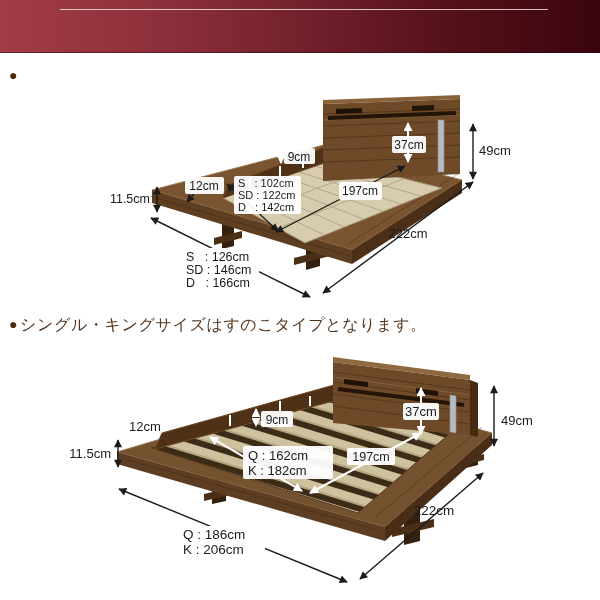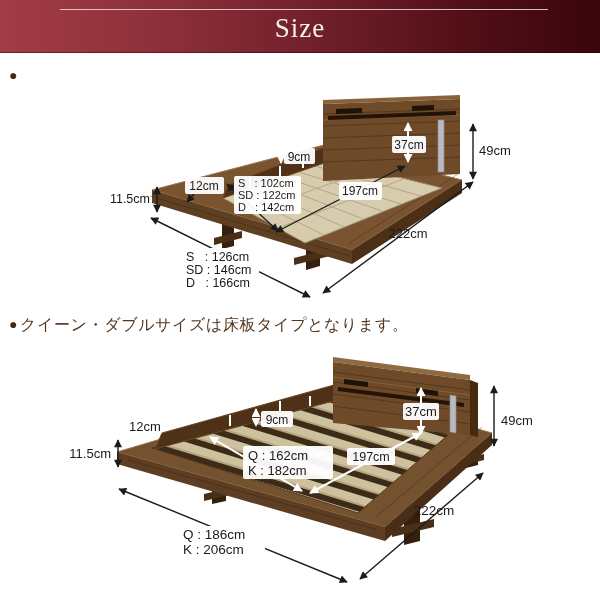--- a/index.html
+++ b/index.html
@@ -37,21 +37,20 @@
   .diag2{top:333px;}
   text.d{font-family:"Liberation Sans",sans-serif;fill:#1b1b1b;white-space:pre;}
   .box{fill:#ffffff;fill-opacity:.95;}
   .wbg{fill:#ffffff;}
 </style>
 </head>
 <body>
 
 <div class="banner">
   <div class="banner-line"></div>
-  <div class="banner-title">Size</div>
 </div>
 
 <div class="heading h1">
   <span class="bullet">●</span>
 </div>
 
 <svg class="diag diag1" width="600" height="218" viewBox="0 0 600 218">
   <defs>
     <marker id="mb1" viewBox="0 0 10 10" refX="9" refY="5" markerWidth="9" markerHeight="8" markerUnits="userSpaceOnUse" orient="auto-start-reverse">
       <path d="M0,0L10,5L0,10z" fill="#1b1b1b"></path>
@@ -148,21 +147,21 @@
     <line x1="151" y1="130" x2="310" y2="209" stroke="#1b1b1b" stroke-width="1.4" marker-start="url(#mb1)" marker-end="url(#mb1)"></line>
     <rect class="wbg" x="179" y="160" width="80" height="44"></rect>
     <text class="d" x="186" y="173" font-size="12.5">S   : 126cm</text>
     <text class="d" x="186" y="186" font-size="12.5">SD : 146cm</text>
     <text class="d" x="186" y="199" font-size="12.5">D   : 166cm</text>
   </g>
 </svg>
 
 <div class="heading h2">
   <span class="bullet">●</span>
-  <span>クイーン・ダブルサイズは床板タイプとなります。</span>
+  <span>シングル・キングサイズはすのこタイプとなります。</span>
 </div>
 
 <svg class="diag diag2" width="600" height="260" viewBox="0 0 600 260">
   <defs>
     <marker id="mb2" viewBox="0 0 10 10" refX="9" refY="5" markerWidth="9" markerHeight="8" markerUnits="userSpaceOnUse" orient="auto-start-reverse">
       <path d="M0,0L10,5L0,10z" fill="#1b1b1b"></path>
     </marker>
     <marker id="mw2" viewBox="0 0 10 10" refX="9" refY="5" markerWidth="10" markerHeight="9" markerUnits="userSpaceOnUse" orient="auto-start-reverse">
       <path d="M0,0L10,5L0,10z" fill="#ffffff"></path>
     </marker>

